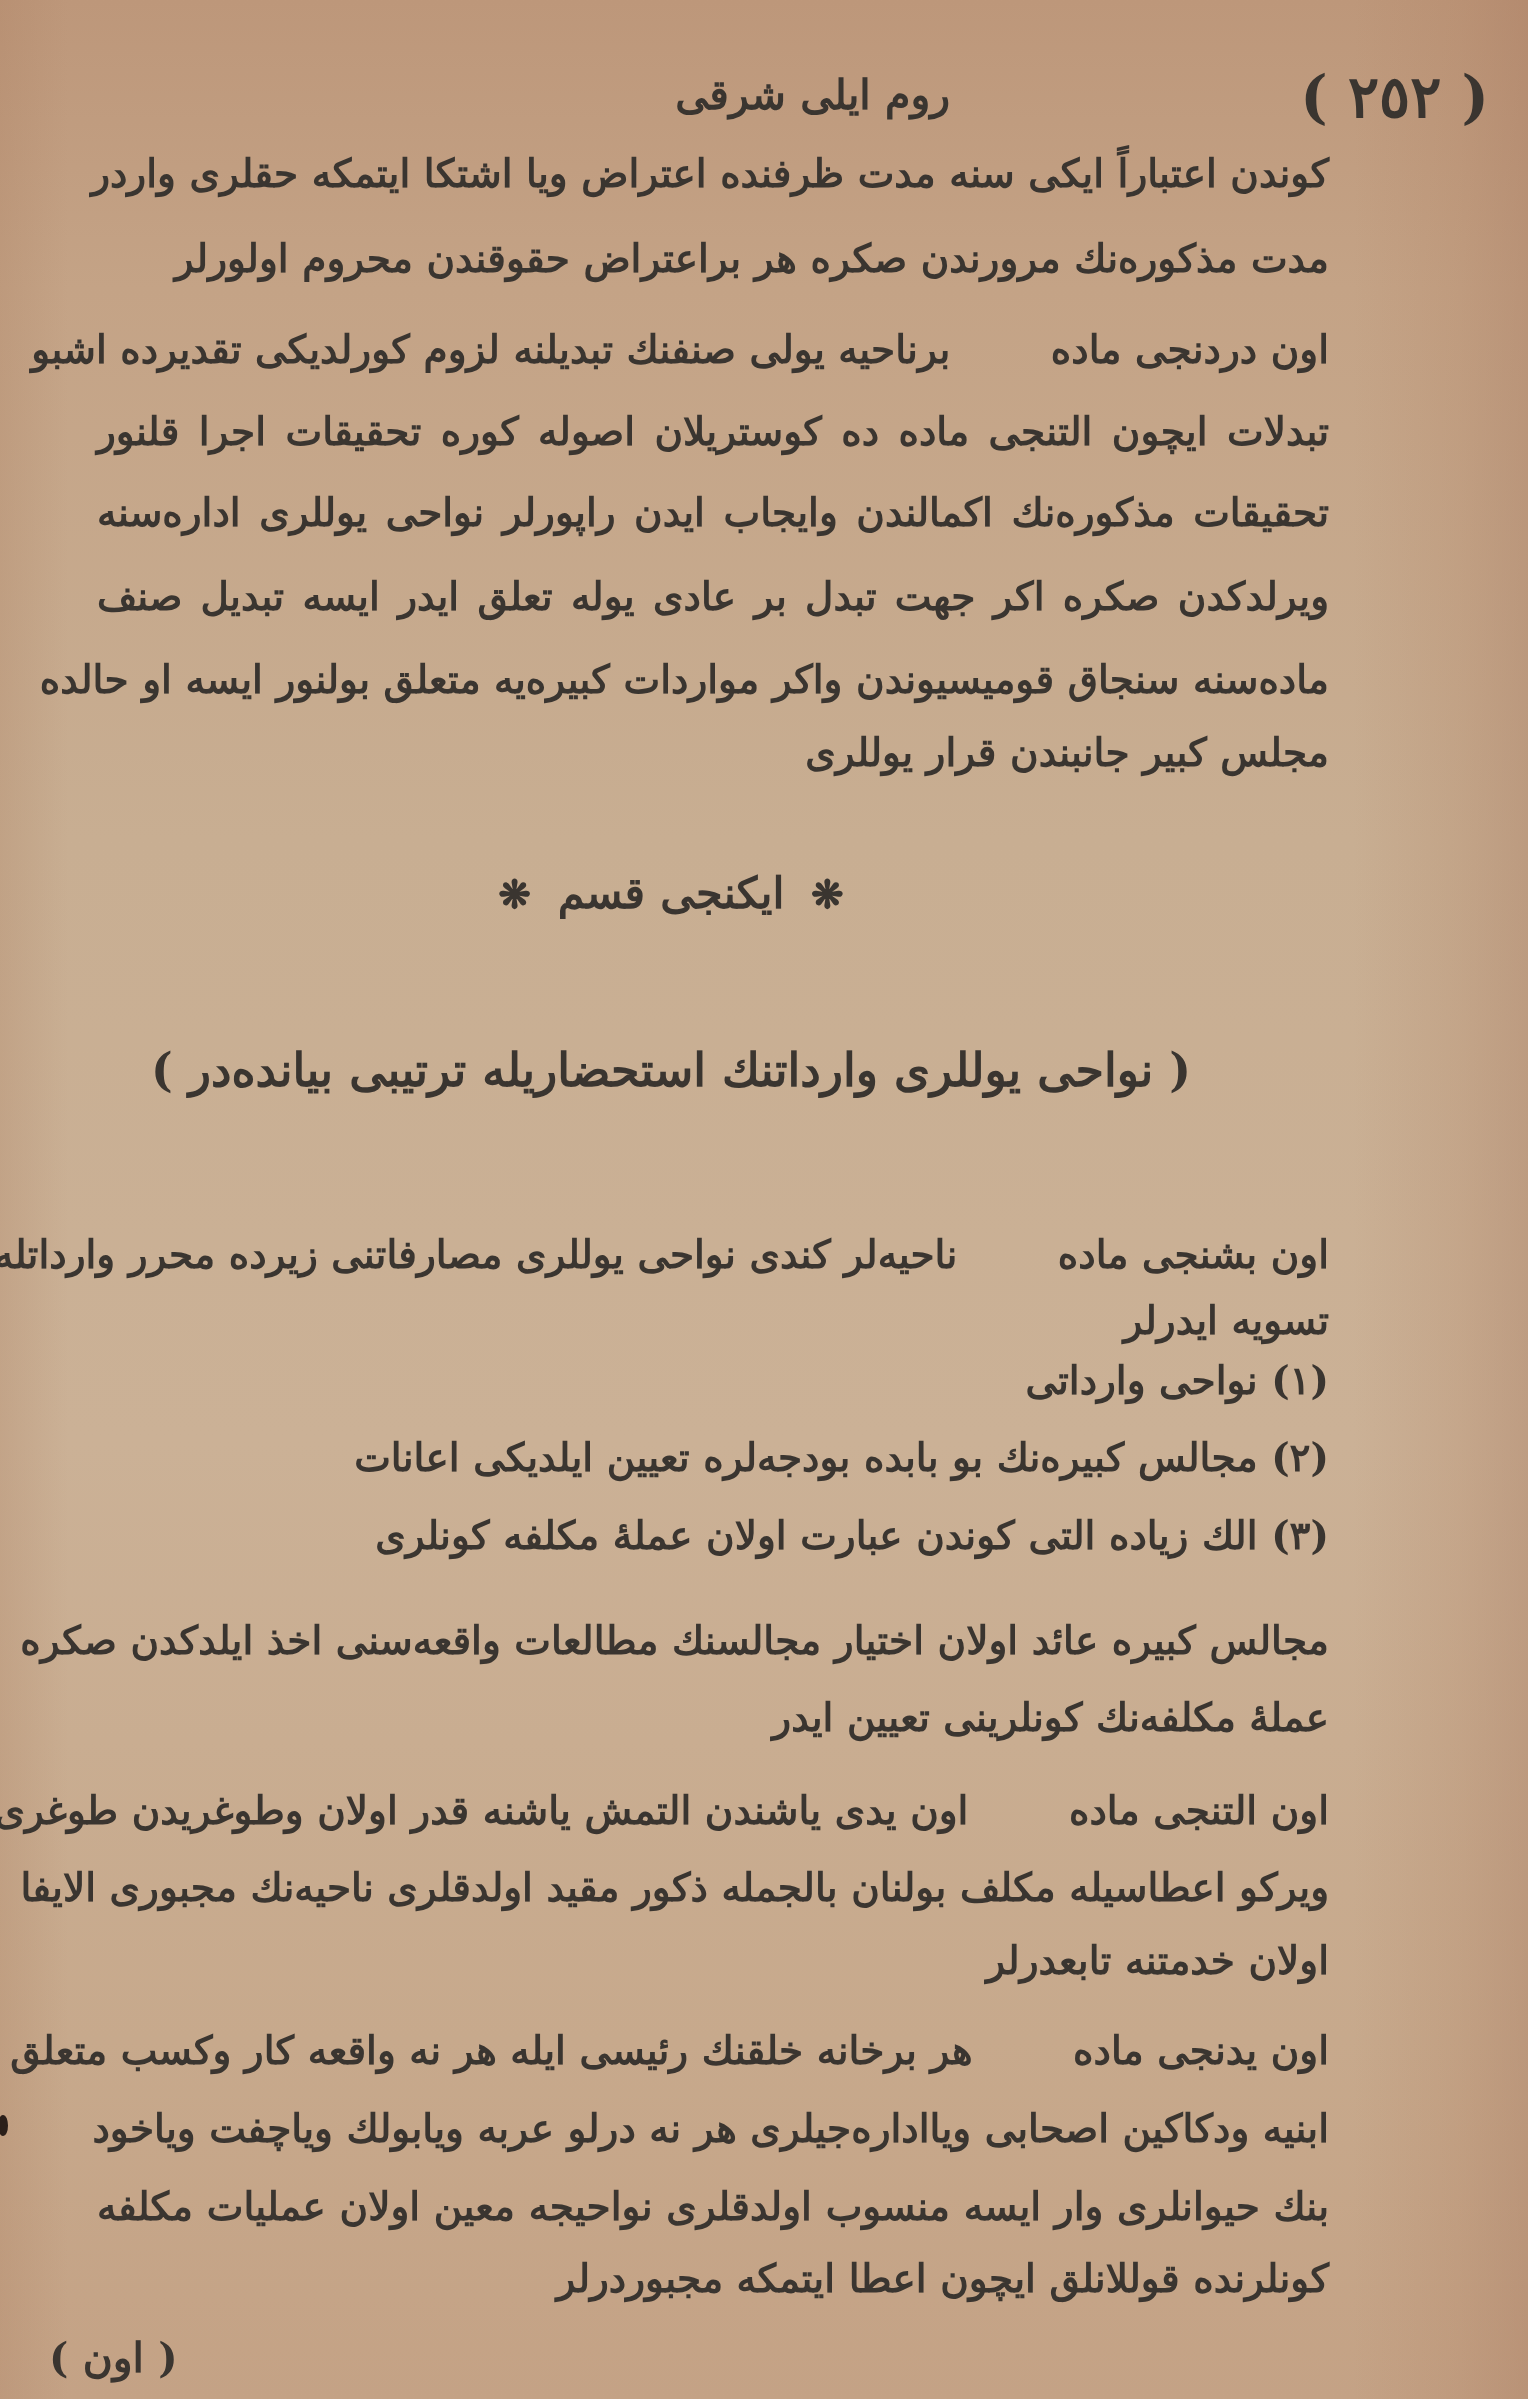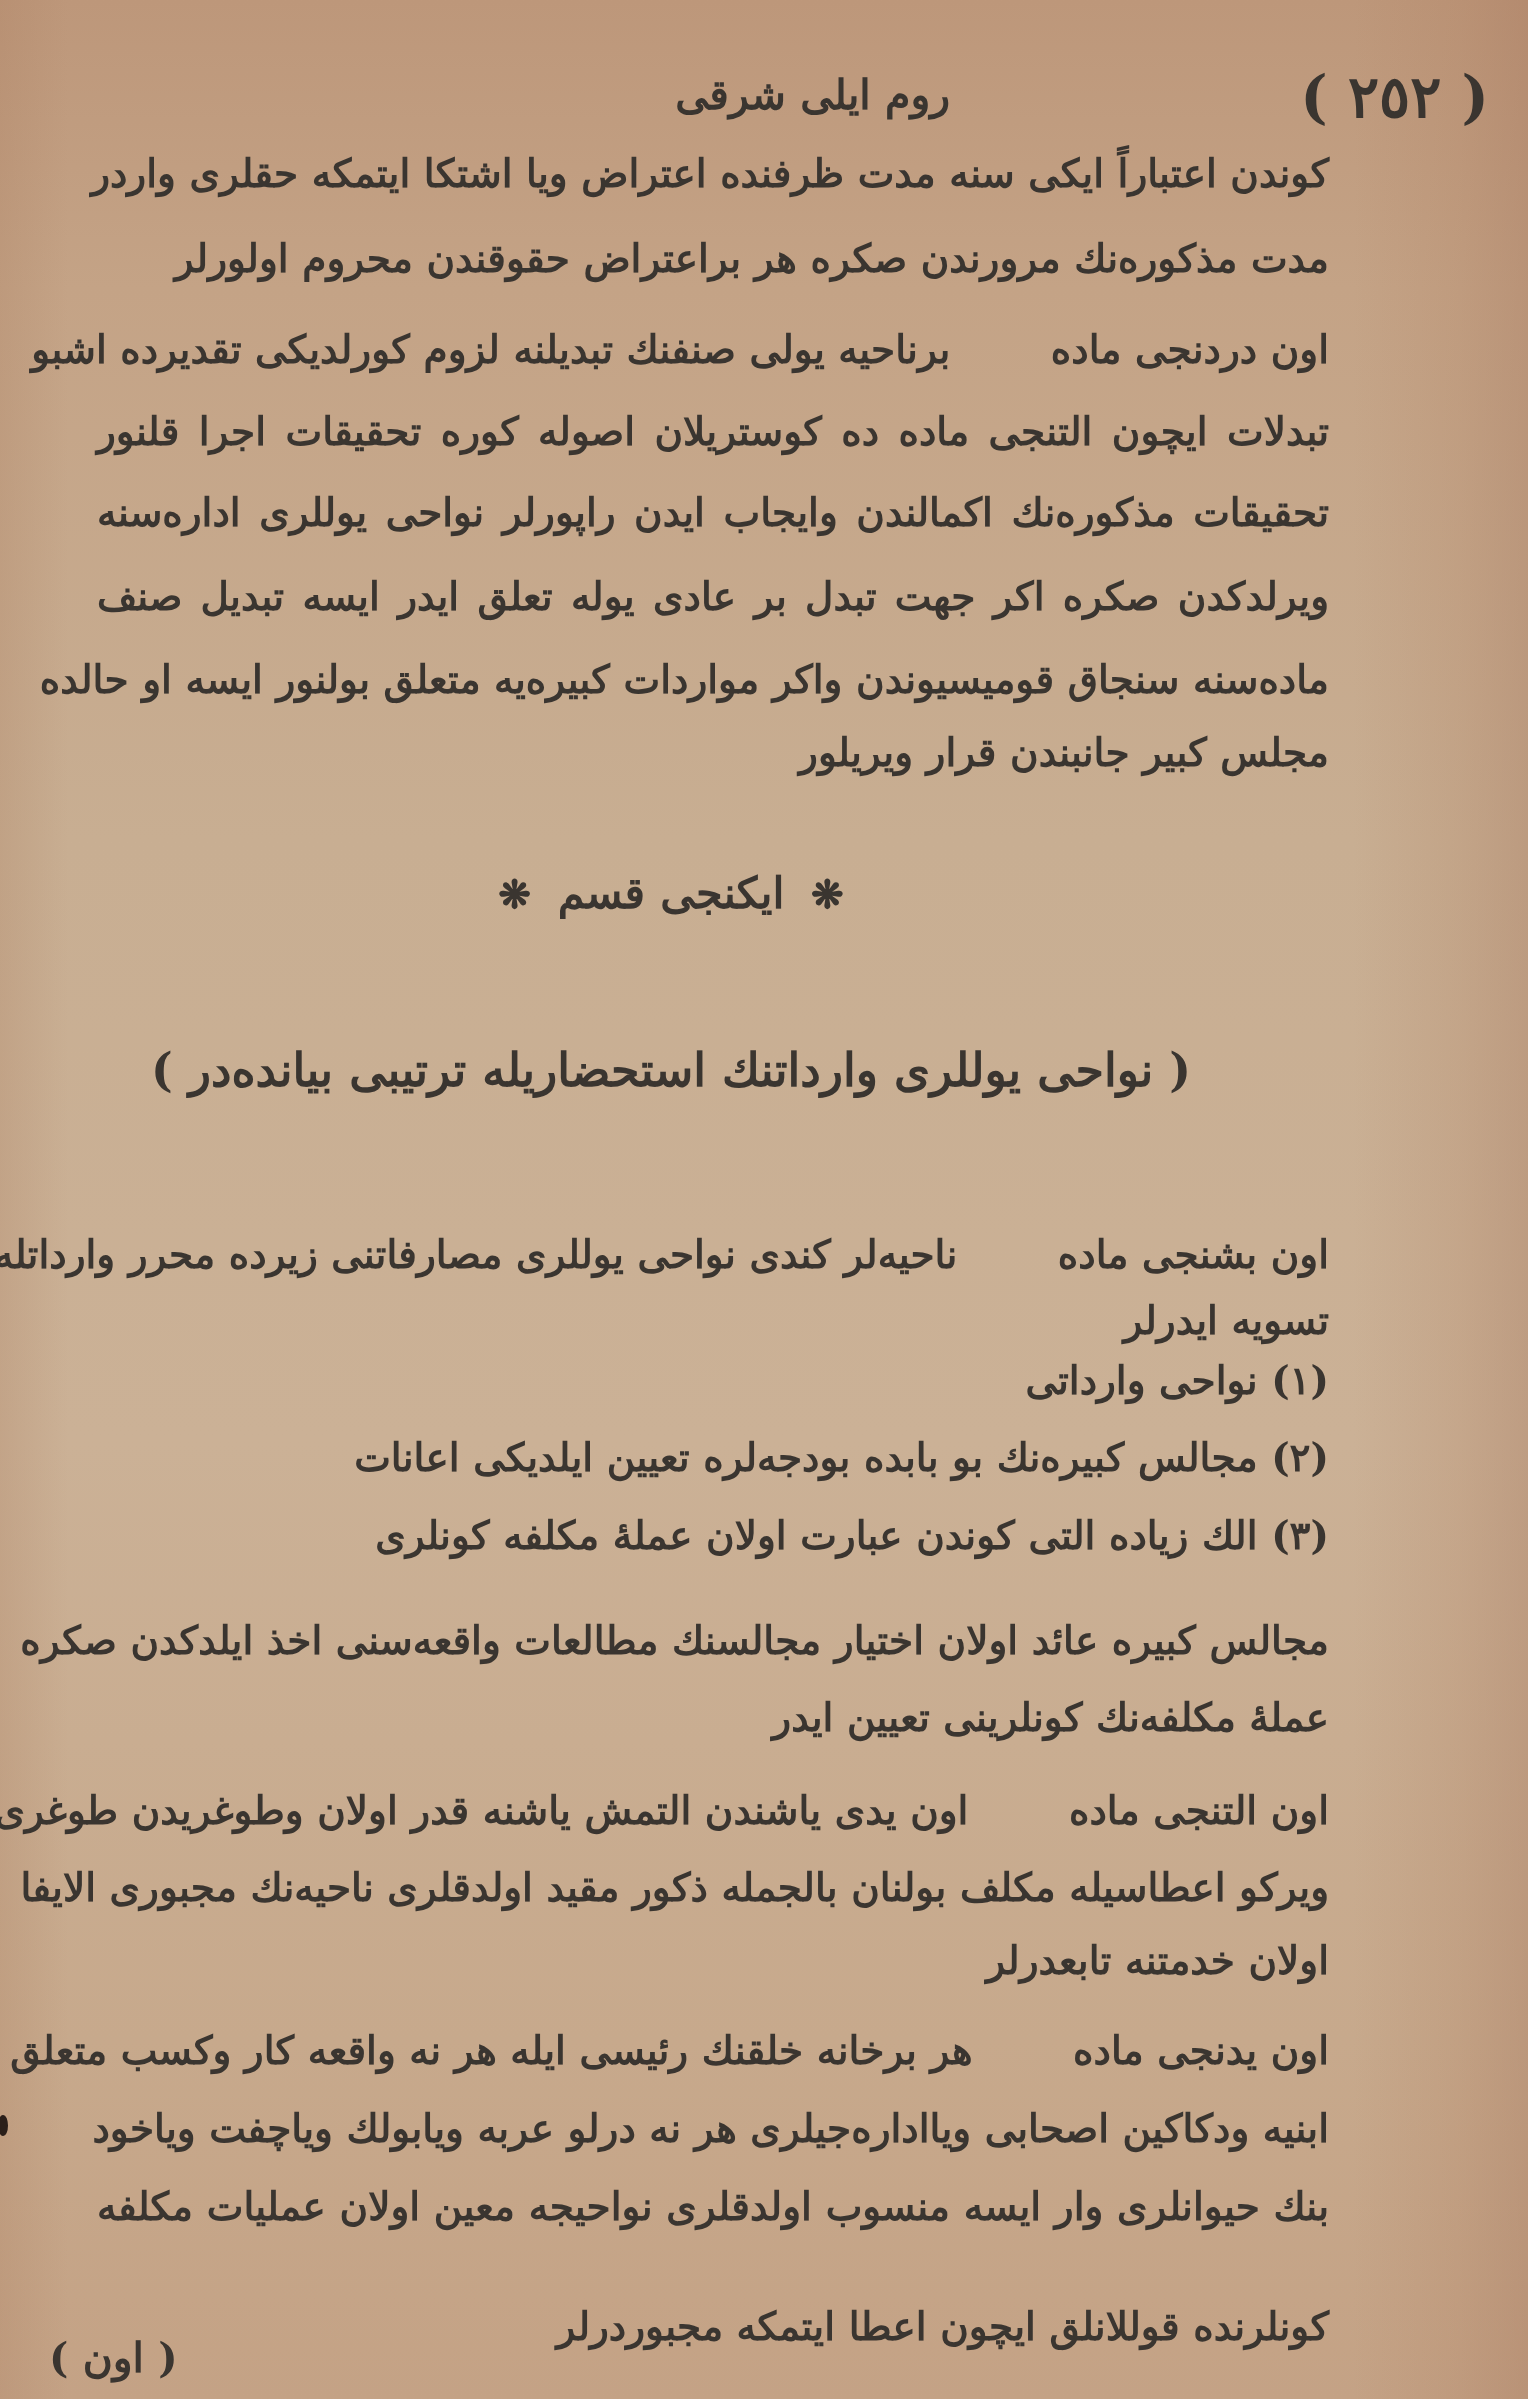--- a/index.html
+++ b/index.html
@@ -88,21 +88,21 @@
   <div class="line short" style="top:229px; right:0;">مدت مذکوره‌نك مرورندن صکره هر براعتراض حقوقندن محروم اولورلر</div>
 
   <div class="line" style="top:320px">
     <span class="article-label">اون دردنجی ماده</span>
     <span>برناحیه یولی صنفنك تبدیلنه لزوم کورلدیکی تقدیرده اشبو</span>
   </div>
   <div class="line" style="top:402px">تبدلات ایچون التنجی ماده ده کوستریلان اصوله کوره تحقیقات اجرا قلنور</div>
   <div class="line" style="top:483px">تحقیقات مذکوره‌نك اکمالندن وایجاب ایدن راپورلر نواحی یوللری اداره‌سنه</div>
   <div class="line" style="top:567px">ویرلدکدن صکره اکر جهت تبدل بر عادی یوله تعلق ایدر ایسه تبدیل صنف</div>
   <div class="line" style="top:650px">ماده‌سنه سنجاق قومیسیوندن واکر مواردات کبیره‌یه متعلق بولنور ایسه او حالده</div>
-  <div class="line short" style="top:723px; right:0;">مجلس کبیر جانبندن قرار ویریلور</div>
+  <div class="line short" style="top:723px; right:0;">مجلس کبیر جانبندن قرار یوللری</div>
 </div>
 
 <div class="centered section-title">
   <span class="star">❋</span>
   <span>ایکنجی قسم</span>
   <span class="star">❋</span>
 </div>
 <div class="centered section-subtitle">( نواحی یوللری وارداتنك استحضاریله ترتیبی بیانده‌در )</div>
 
 <div class="page">
@@ -135,17 +135,17 @@
   </div>
   <div class="line" style="top:1858px">ویرکو اعطاسیله مکلف بولنان بالجمله ذکور مقید اولدقلری ناحیه‌نك مجبوری الایفا</div>
   <div class="line short" style="top:1931px; right:0;">اولان خدمتنه تابعدرلر</div>
 
   <div class="line" style="top:2021px">
     <span class="article-label">اون یدنجی ماده</span>
     <span>هر برخانه خلقنك رئیسی ایله هر نه واقعه کار وکسب متعلق</span>
   </div>
   <div class="line" style="top:2099px">ابنیه ودکاکین اصحابی ویااداره‌جیلری هر نه درلو عربه ویابولك ویاچفت ویاخود</div>
   <div class="line" style="top:2177px">بنك حیوانلری وار ایسه منسوب اولدقلری نواحیجه معین اولان عملیات مکلفه</div>
-  <div class="line short" style="top:2249px; right:0;margin-top:48px;">کونلرنده قوللانلق ایچون اعطا ایتمکه مجبوردرلر</div>
+  <div class="line short" style="top:2249px; right:0;">کونلرنده قوللانلق ایچون اعطا ایتمکه مجبوردرلر</div>
 </div>
 
 <div class="footer-catchword">( اون )</div>
 
 
 </body></html>

